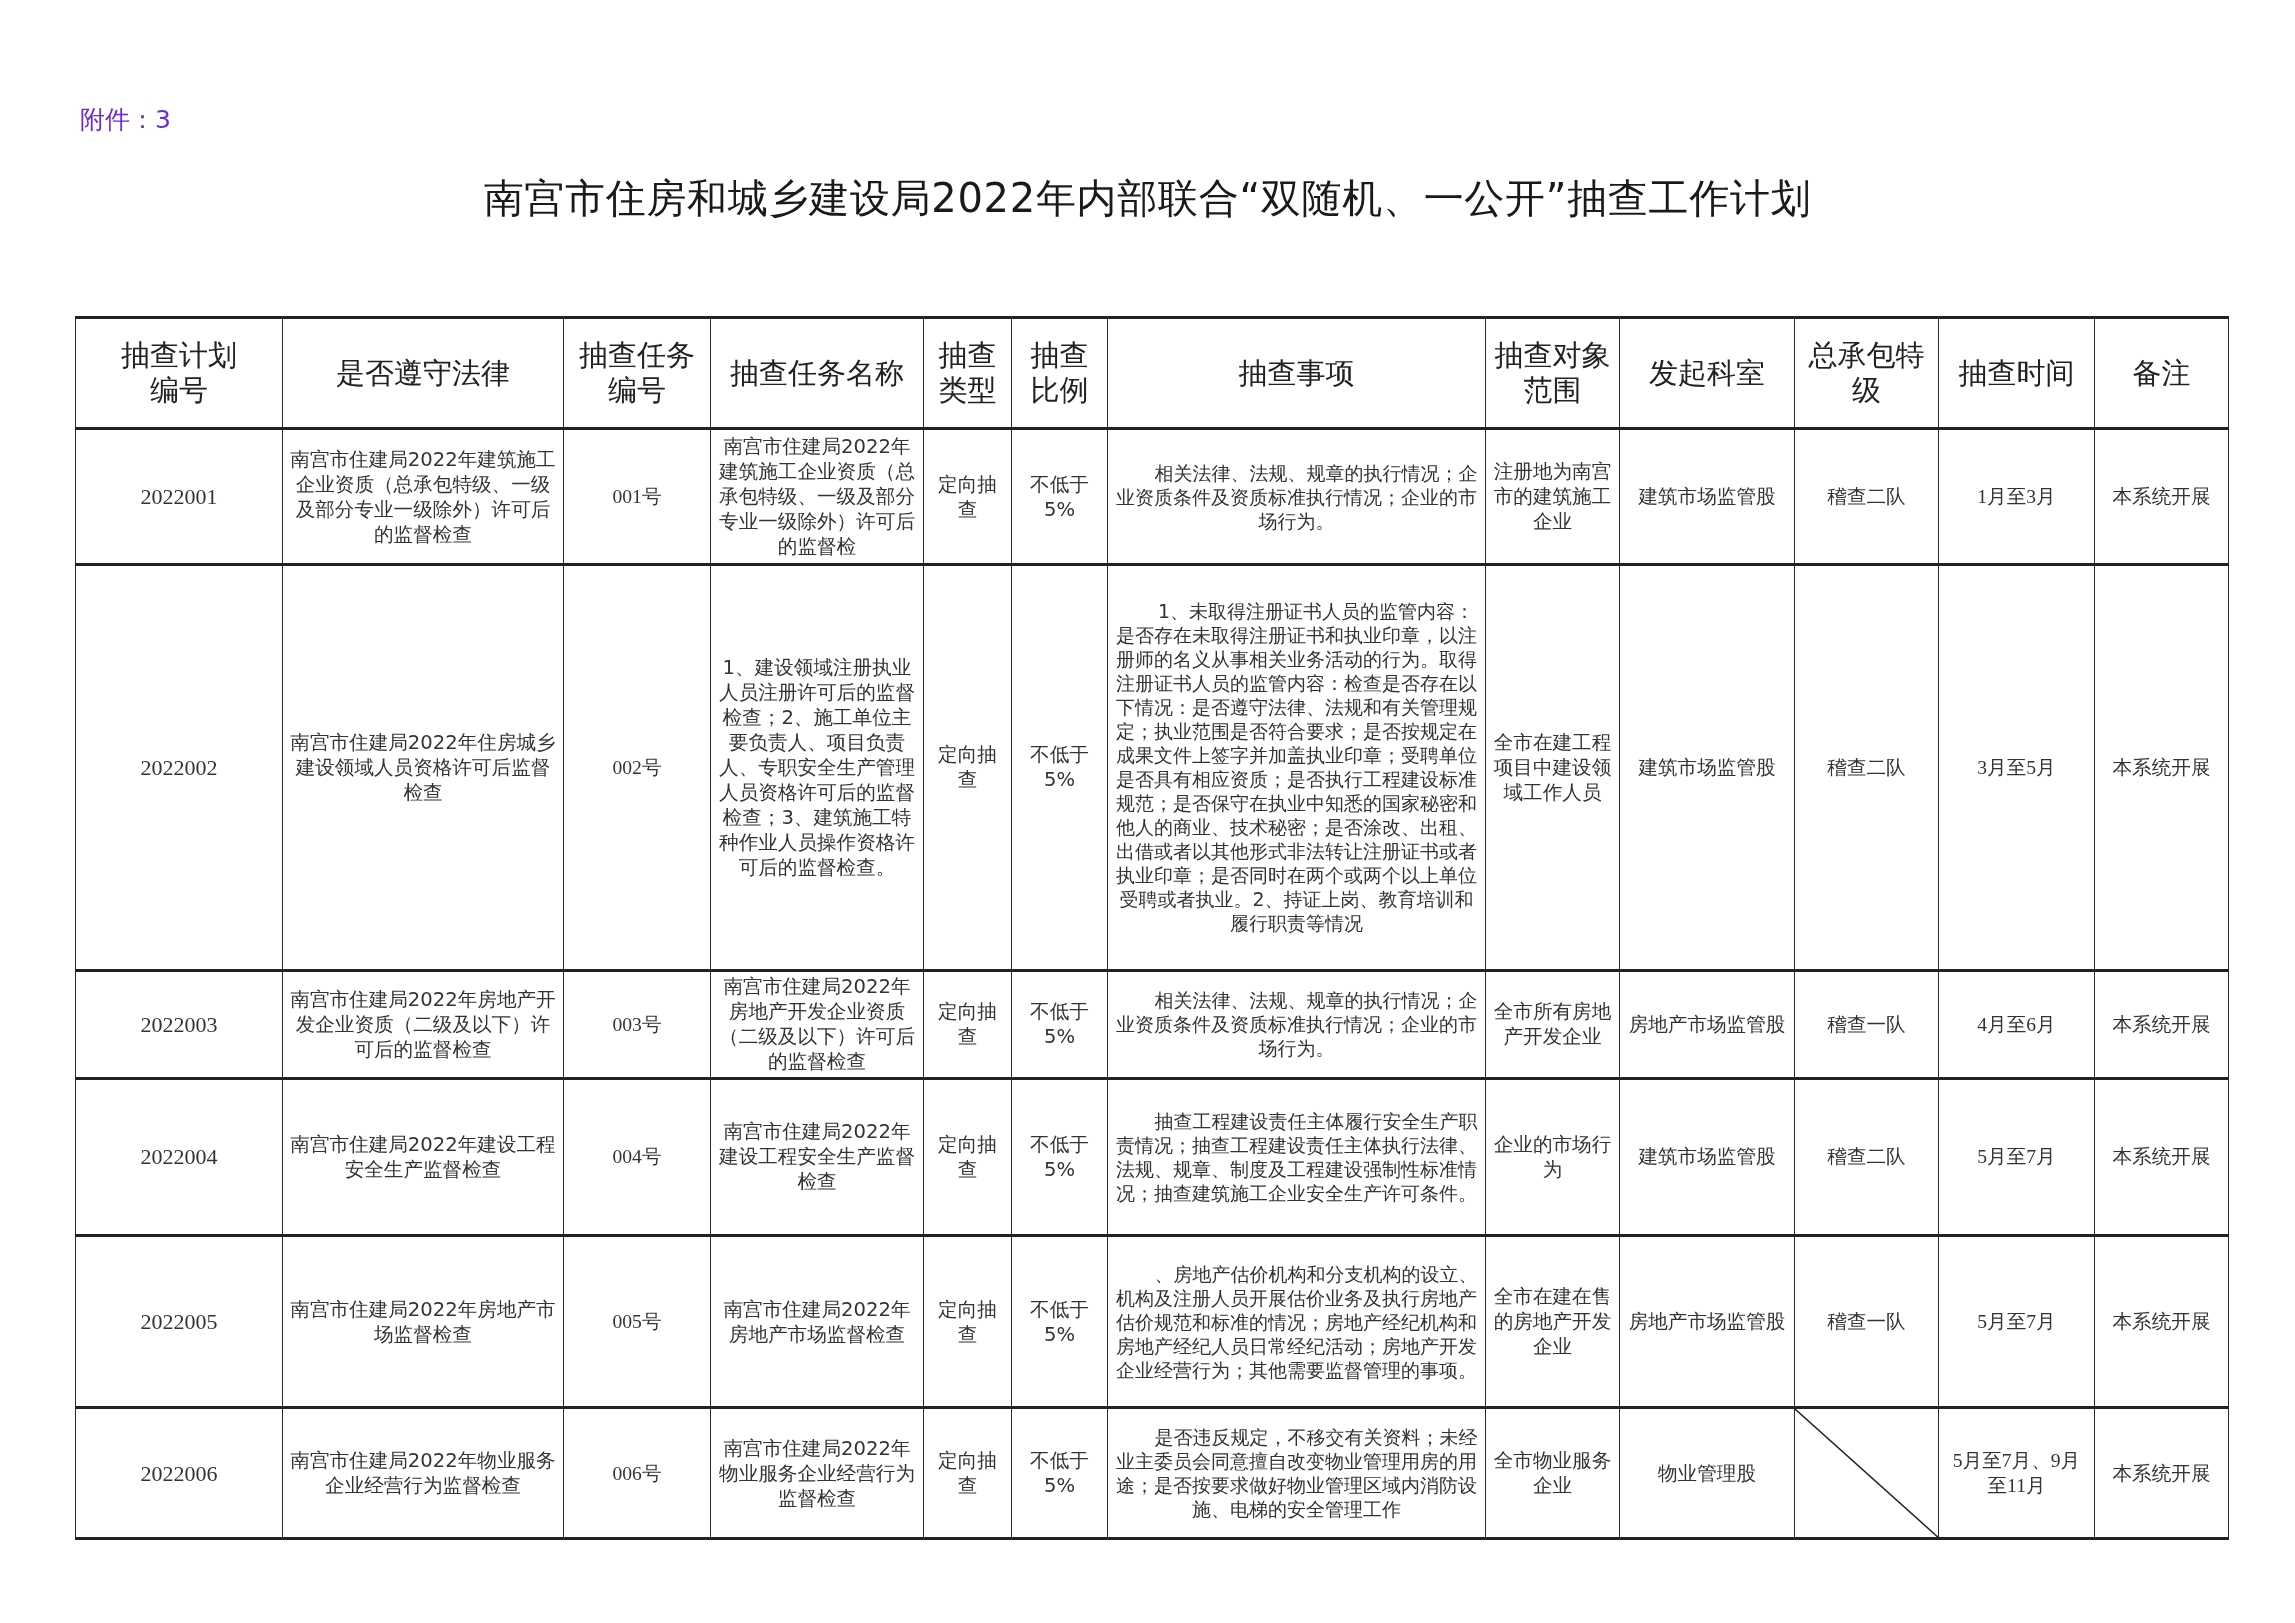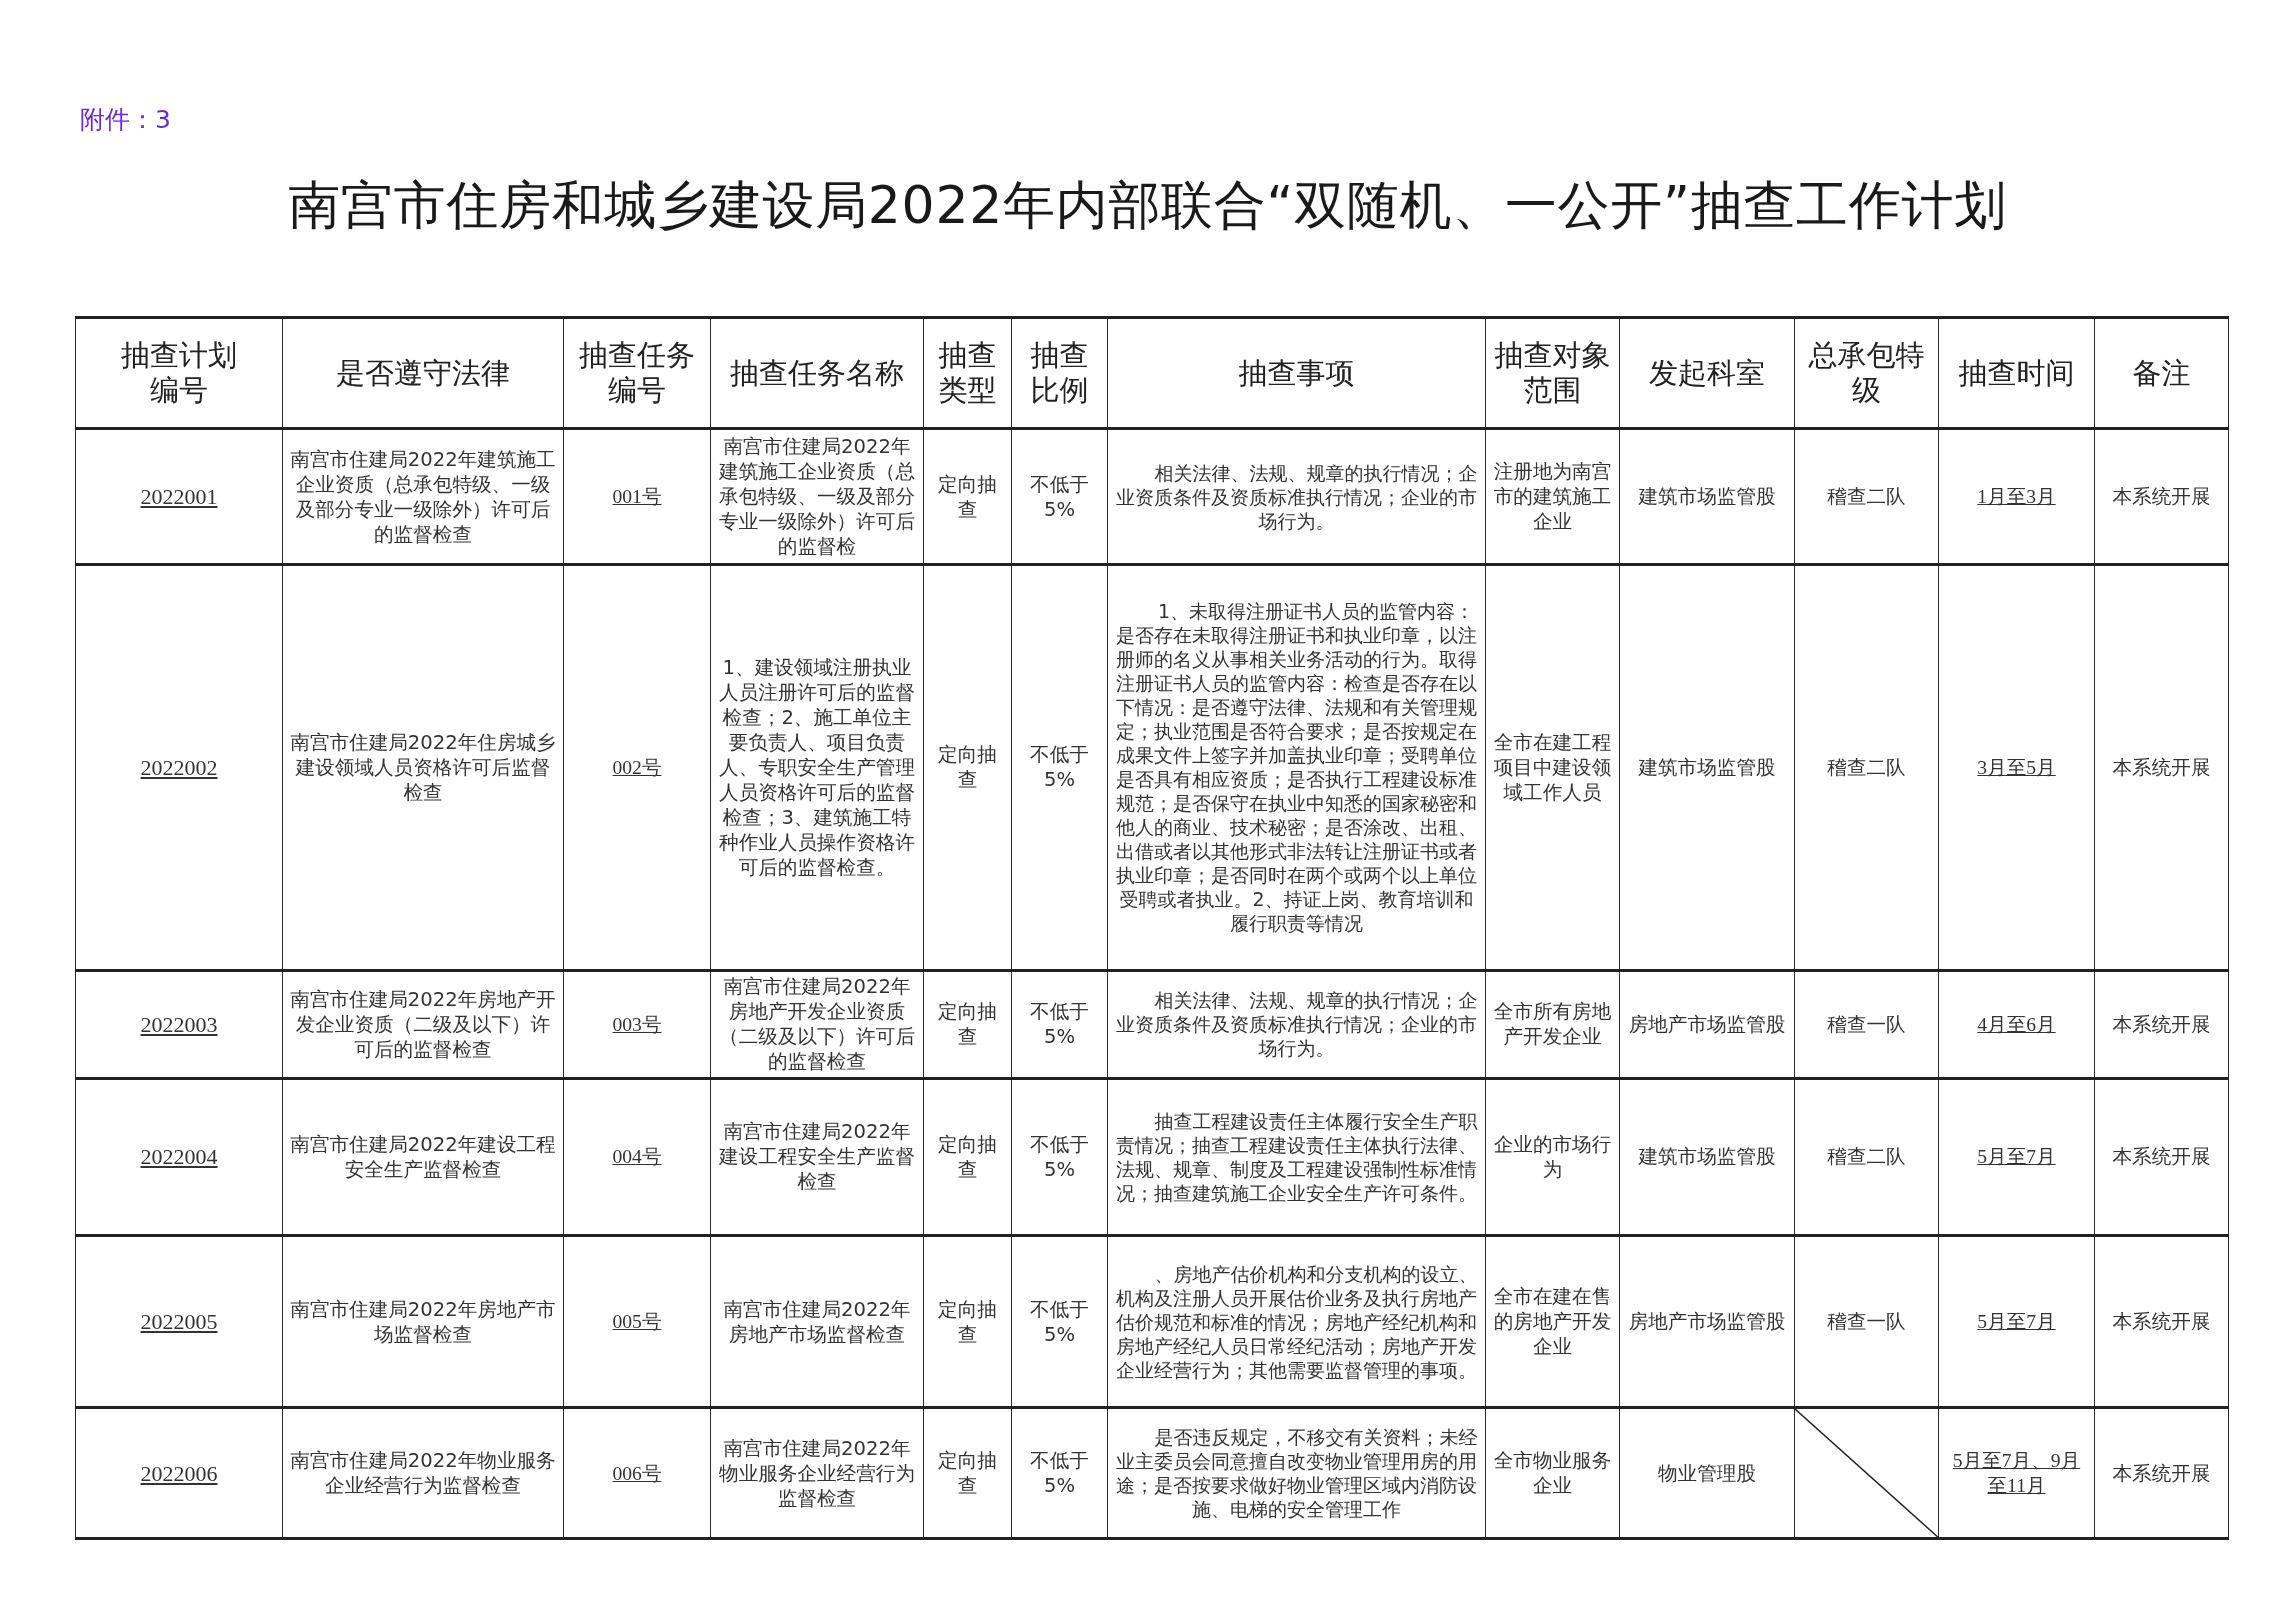--- a/index.html
+++ b/index.html
@@ -1,32 +1,32 @@
 <!DOCTYPE html>
 <html style="font-size:10.5px"><head>
 <meta charset="utf-8">
 <style>
   html, body { margin: 0; padding: 0; background: #ffffff; }
   body { width: 2295px; height: 1623px; position: relative; overflow: hidden;
          font-family: "DejaVu Sans", "Liberation Sans", sans-serif; color: #222; }
   .attach { position: absolute; left: 80px; top: 103px; font-size: 25px; color: #6d28d9; }
   .title { position: absolute; left: 0; width: 2295px; top: 171px; text-align: center;
-           font-size: 52px; color: #1a1a1a; letter-spacing: 0.7px; }
+           font-size: 40px; color: #1a1a1a; letter-spacing: 0.7px; }
   table.plan { position: absolute; left: 75px; top: 316px; width: 2153px;
                border-collapse: collapse; table-layout: fixed; }
   table.plan th, table.plan td { border: 1.3px solid #2a2a2a; text-align: center;
                vertical-align: middle; padding: 2.6px 5.2px; color: #333; }
   table.plan thead th { font-weight: normal; font-size: 29px; line-height: 35px; color: #222; }
   table.plan tr.hdr th { height: 103px; border-bottom: 3.3px solid #222; }
   table.plan thead tr.hdr th { border-top: 3.3px solid #222; }
   table.plan tbody td { font-size: 19.6px; line-height: 25px; }
   table.plan tbody tr td { border-bottom: 3.3px solid #222; }
   td.items { text-align: center; font-size: 19px !important; line-height: 24px !important; padding: 1.3px 3.9px !important; }
   td.items .indent { display: inline-block; width: 39px; }
-  td.code, td.tno, td.time, td.note { font-family: "Liberation Serif", "DejaVu Serif", serif; text-decoration: underline; }
+  td.code, td.tno, td.time, td.note { font-family: "Liberation Serif", "DejaVu Serif", serif; }
   td.code { font-size: 22px !important; }
   .clip { overflow: hidden; }
   td.diag { position: relative; padding: 0 !important; }
   td.diag svg { position: absolute; left: 0; top: 0; width: 100%; height: 100%; }
   .r1 td { height: 128px; }
   .r2 td { height: 397px; }
   .r3 td { height: 90px; }
   .r4 td { height: 149px; }
   .r5 td { height: 164px; }
   .r6 td { height: 123px; }

